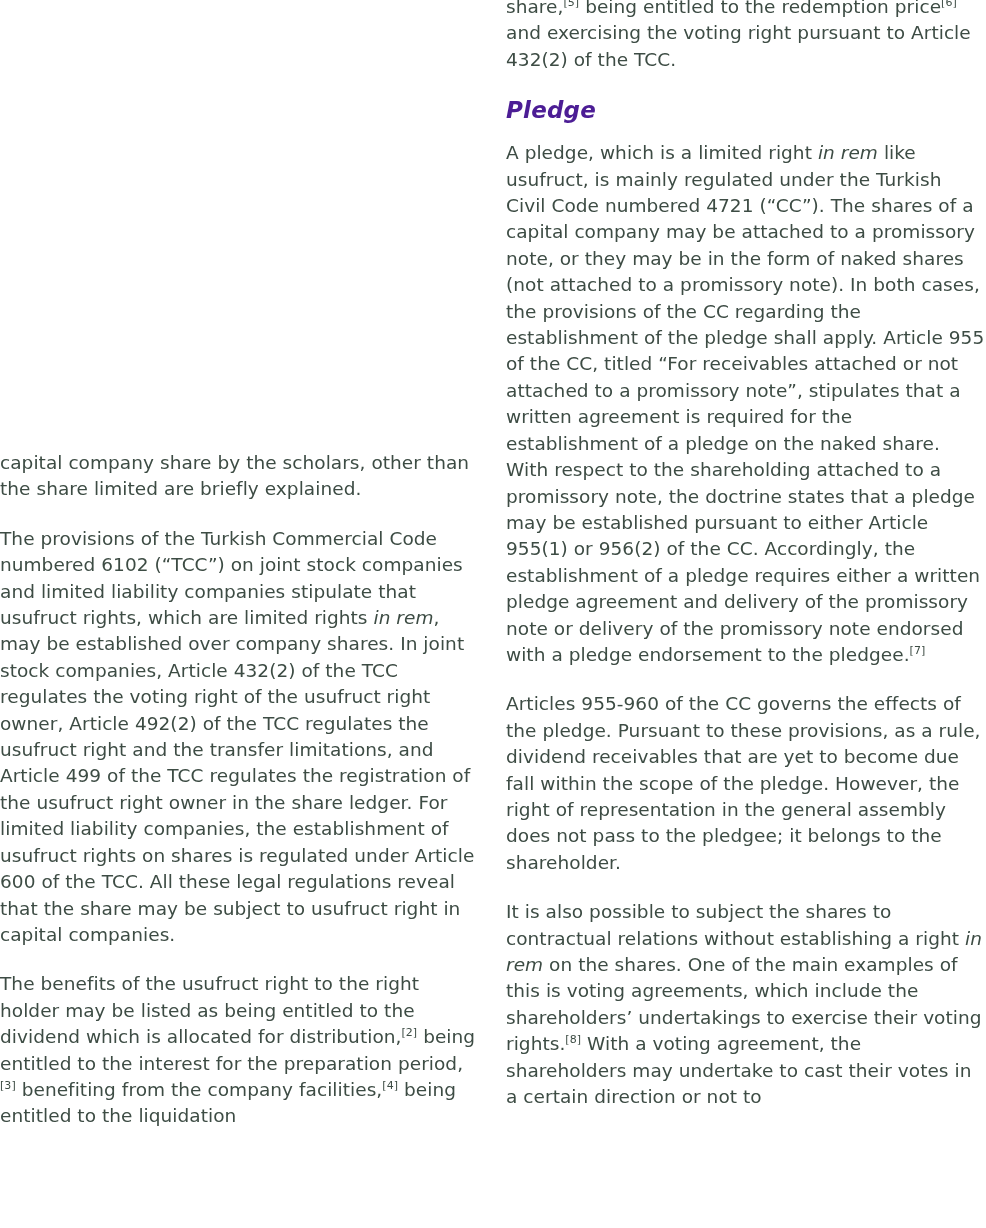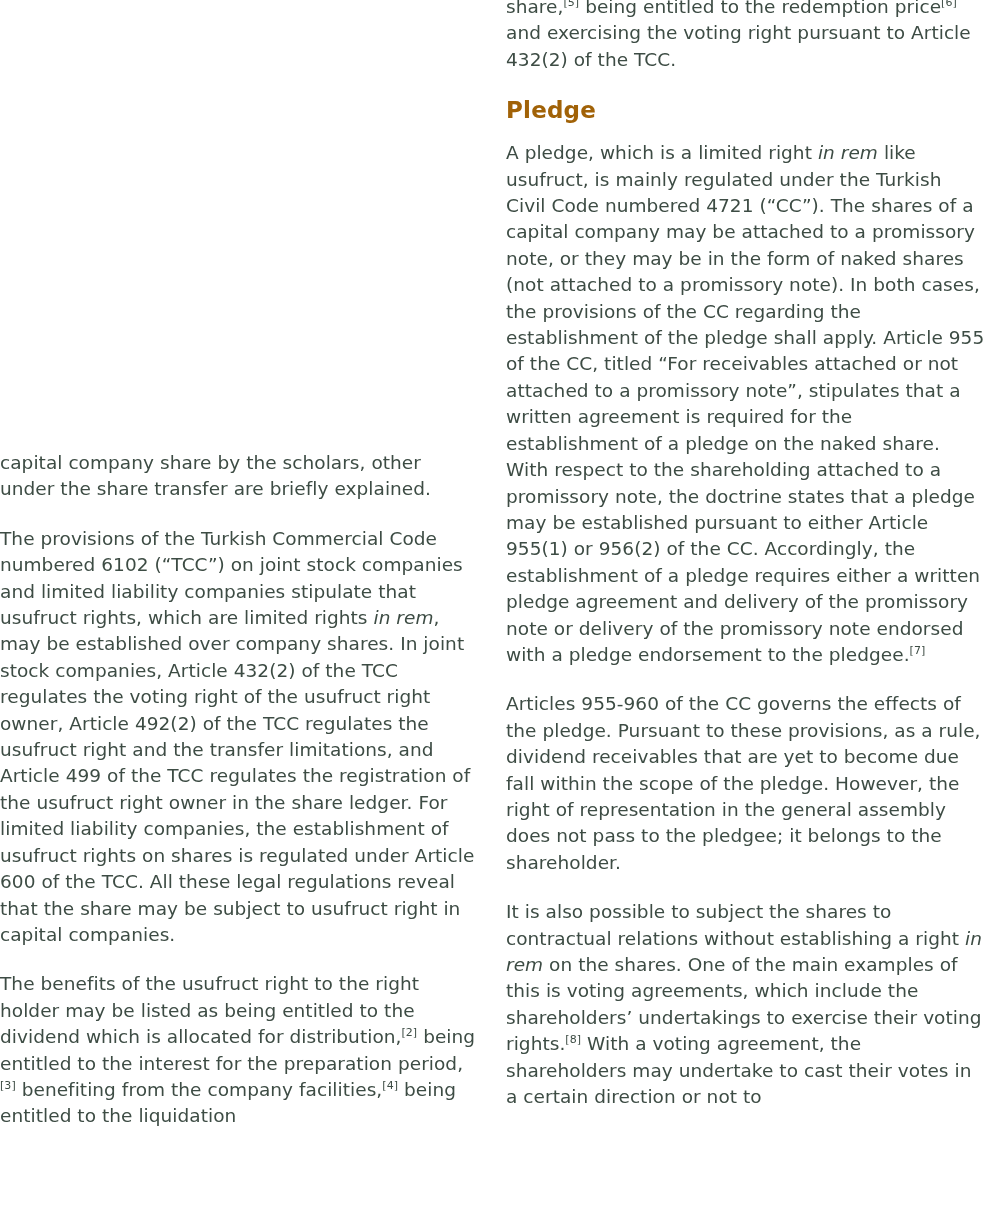--- a/index.html
+++ b/index.html
@@ -47,42 +47,43 @@
     font-size: 18.5px;
     line-height: 26.4px;
     color: #3d4c44;
     margin: 0 0 23px 0;
     letter-spacing: 0.05px;
     font-weight: 500;
   }
   h2.heading {
     font-size: 23px;
     line-height: 28px;
-    color: #a16207;
+    color: #4c1d95;
     margin: 6px 0 16px 0;
     font-weight: 700;
     letter-spacing: 0.2px;
+    font-style: italic;
   }
   .it { font-style: italic; }
   sup {
     font-size: 11px;
     vertical-align: super;
     line-height: 0;
   }
   .nomarg { margin-bottom: 0; }
 </style>
 </head>
 <body>
 
 <div class="page">
 
   <div class="col col-left">
     <div class="col-left-inner">
 
-      <p class="body">capital company share by the scholars, other under the share transfer are briefly explained.</p>
+      <p class="body">capital company share by the scholars, other than the share limited are briefly explained.</p>
 
 
       <p class="body">The provisions of the Turkish Commercial Code numbered 6102 (“TCC”) on joint stock companies and limited liability companies stipulate that usufruct rights, which are limited rights <span class="it">in rem</span>, may be established over company shares. In joint stock companies, Article 432(2) of the TCC regulates the voting right of the usufruct right owner, Article 492(2) of the TCC regulates the usufruct right and the transfer limitations, and Article 499 of the TCC regulates the registration of the usufruct right owner in the share ledger. For limited liability companies, the establishment of usufruct rights on shares is regulated under Article 600 of the TCC. All these legal regulations reveal that the share may be subject to usufruct right in capital companies.</p>
 
       <p class="body nomarg">The benefits of the usufruct right to the right holder may be listed as being entitled to the dividend which is allocated for distribution,<sup>[2]</sup> being entitled to the interest for the preparation period,<sup>[3]</sup>  benefiting from the company facilities,<sup>[4]</sup> being entitled to the liquidation</p>
 
     </div>
   </div>
 
   <div class="col col-right">

